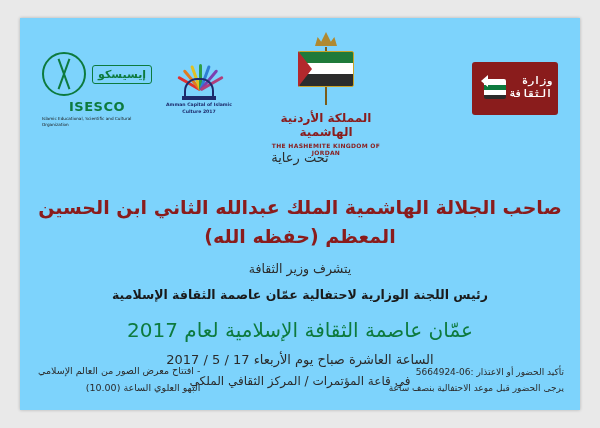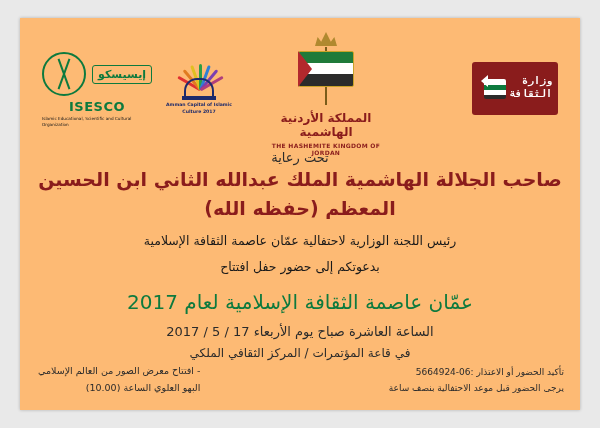--- a/index.html
+++ b/index.html
@@ -5,21 +5,21 @@
   html,body{margin:0;padding:0;}
   body{
     width:600px;height:428px;
     background:#e9e9e9;
     font-family:"DejaVu Sans","Liberation Sans",sans-serif;
   }
   #card{
     position:relative;
     width:560px;height:392px;
     margin:18px auto;
-    background:#fdba74;
+    background:#7dd3fc;
     box-shadow:0 0 3px rgba(0,0,0,.25);
     overflow:hidden;
   }
 
   
   .logos{
     position:absolute;top:14px;left:0;right:0;
     height:92px;
     direction:ltr;
   }
@@ -113,24 +113,24 @@
   }
   .min-flag{
     position:absolute;left:-3px;top:-4px;width:0;height:0;
     border-top:6px solid transparent;border-bottom:6px solid transparent;border-right:7px solid #fff;
   }
 
   
   .content{position:absolute;top:112px;left:0;right:0;text-align:center;direction:rtl;}
   .t-patronage{font-size:13px;color:#2b2b2b;margin-top:20px;}
   .t-king{
-    font-size:19px;color:#8a1c1c;font-weight:bold;margin-top:0;line-height:1.5;
+    font-size:19px;color:#8a1c1c;font-weight:bold;margin-top:28px;line-height:1.5;
   }
   .t-line{font-size:12.5px;color:#2b2b2b;margin-top:11px;}
-  .t-line.bold{font-weight:normal;color:#1a1a1a;}
+  .t-line.bold{font-weight:bold;color:#1a1a1a;}
   .t-title{
     font-size:20px;font-weight:normal;color:#0d7a3e;margin-top:16px;letter-spacing:0;
   }
   .t-when{font-size:13px;color:#2b2b2b;margin-top:10px;}
   .t-where{font-size:12px;color:#2b2b2b;margin-top:7px;}
 
   
   .footer{position:absolute;left:0;right:0;bottom:14px;direction:rtl;}
   .foot-left{
     position:absolute;right:16px;bottom:0;text-align:right;
@@ -193,22 +193,22 @@
             <span class="min-flag"></span>
           </div>
       </div>
     </div>
 
   </div>
 
   <div class="content">
     <div class="t-patronage">تحت رعاية</div>
     <div class="t-king">صاحب الجلالة الهاشمية الملك عبدالله الثاني ابن الحسين المعظم (حفظه الله)</div>
+    <div class="t-line">يتشرف وزير الثقافة</div>
     <div class="t-line bold">رئيس اللجنة الوزارية لاحتفالية عمّان عاصمة الثقافة الإسلامية</div>
-    <div class="t-line bold">بدعوتكم إلى حضور حفل افتتاح</div>
     <div class="t-title">عمّان عاصمة الثقافة الإسلامية لعام 2017</div>
     <div class="t-when">الساعة العاشرة صباح يوم الأربعاء 17 / 5 / 2017</div>
     <div class="t-where">في قاعة المؤتمرات / المركز الثقافي الملكي</div>
   </div>
 
   <div class="footer">
     <div class="foot-left">
       <div>تأكيد الحضور أو الاعتذار :06-5664924</div>
       <div>يرجى الحضور قبل موعد الاحتفالية بنصف ساعة</div>
     </div>

